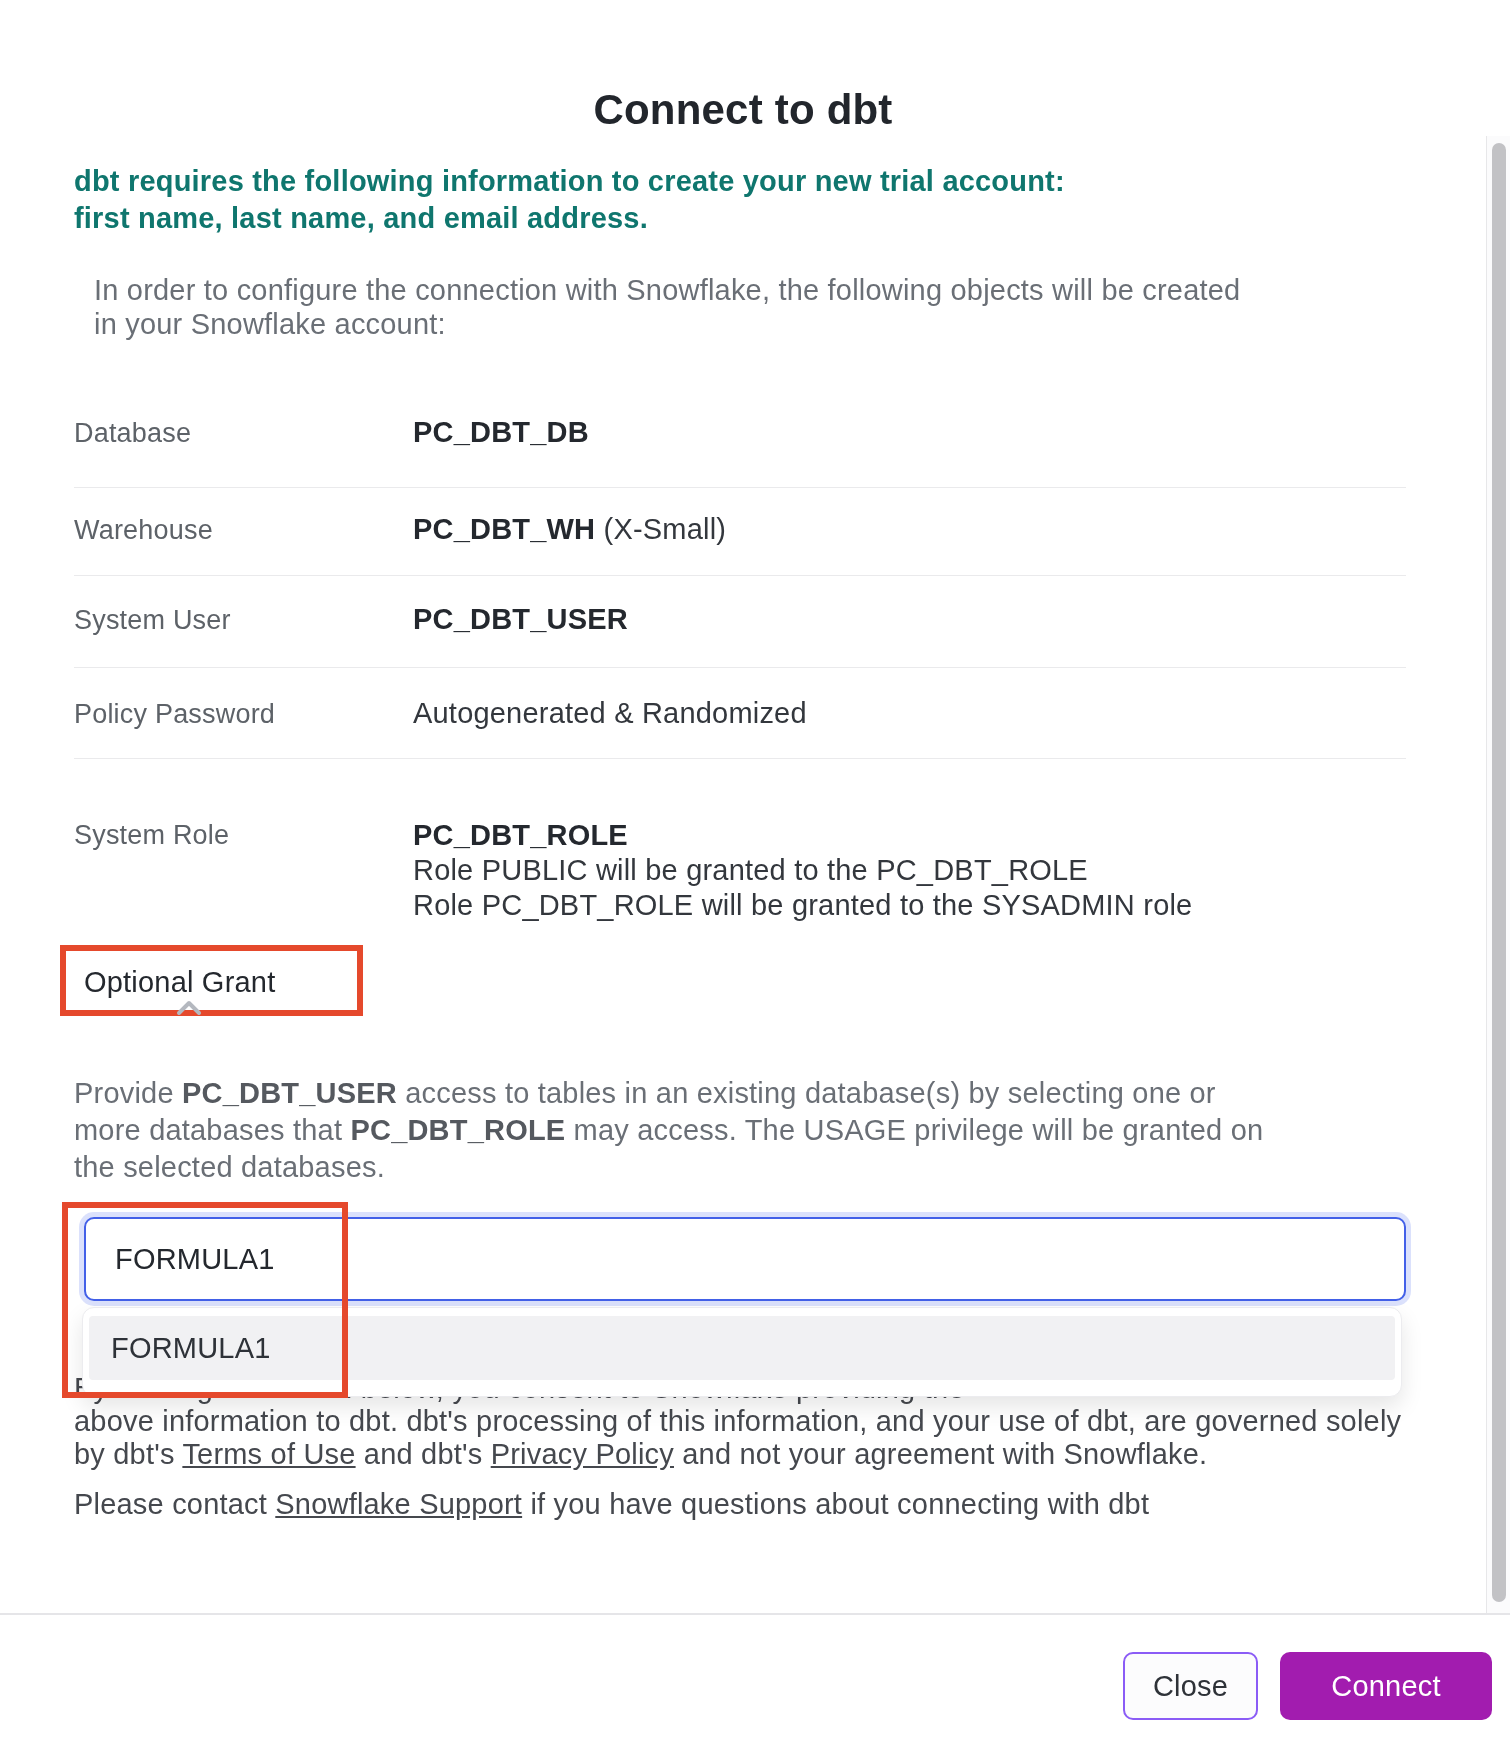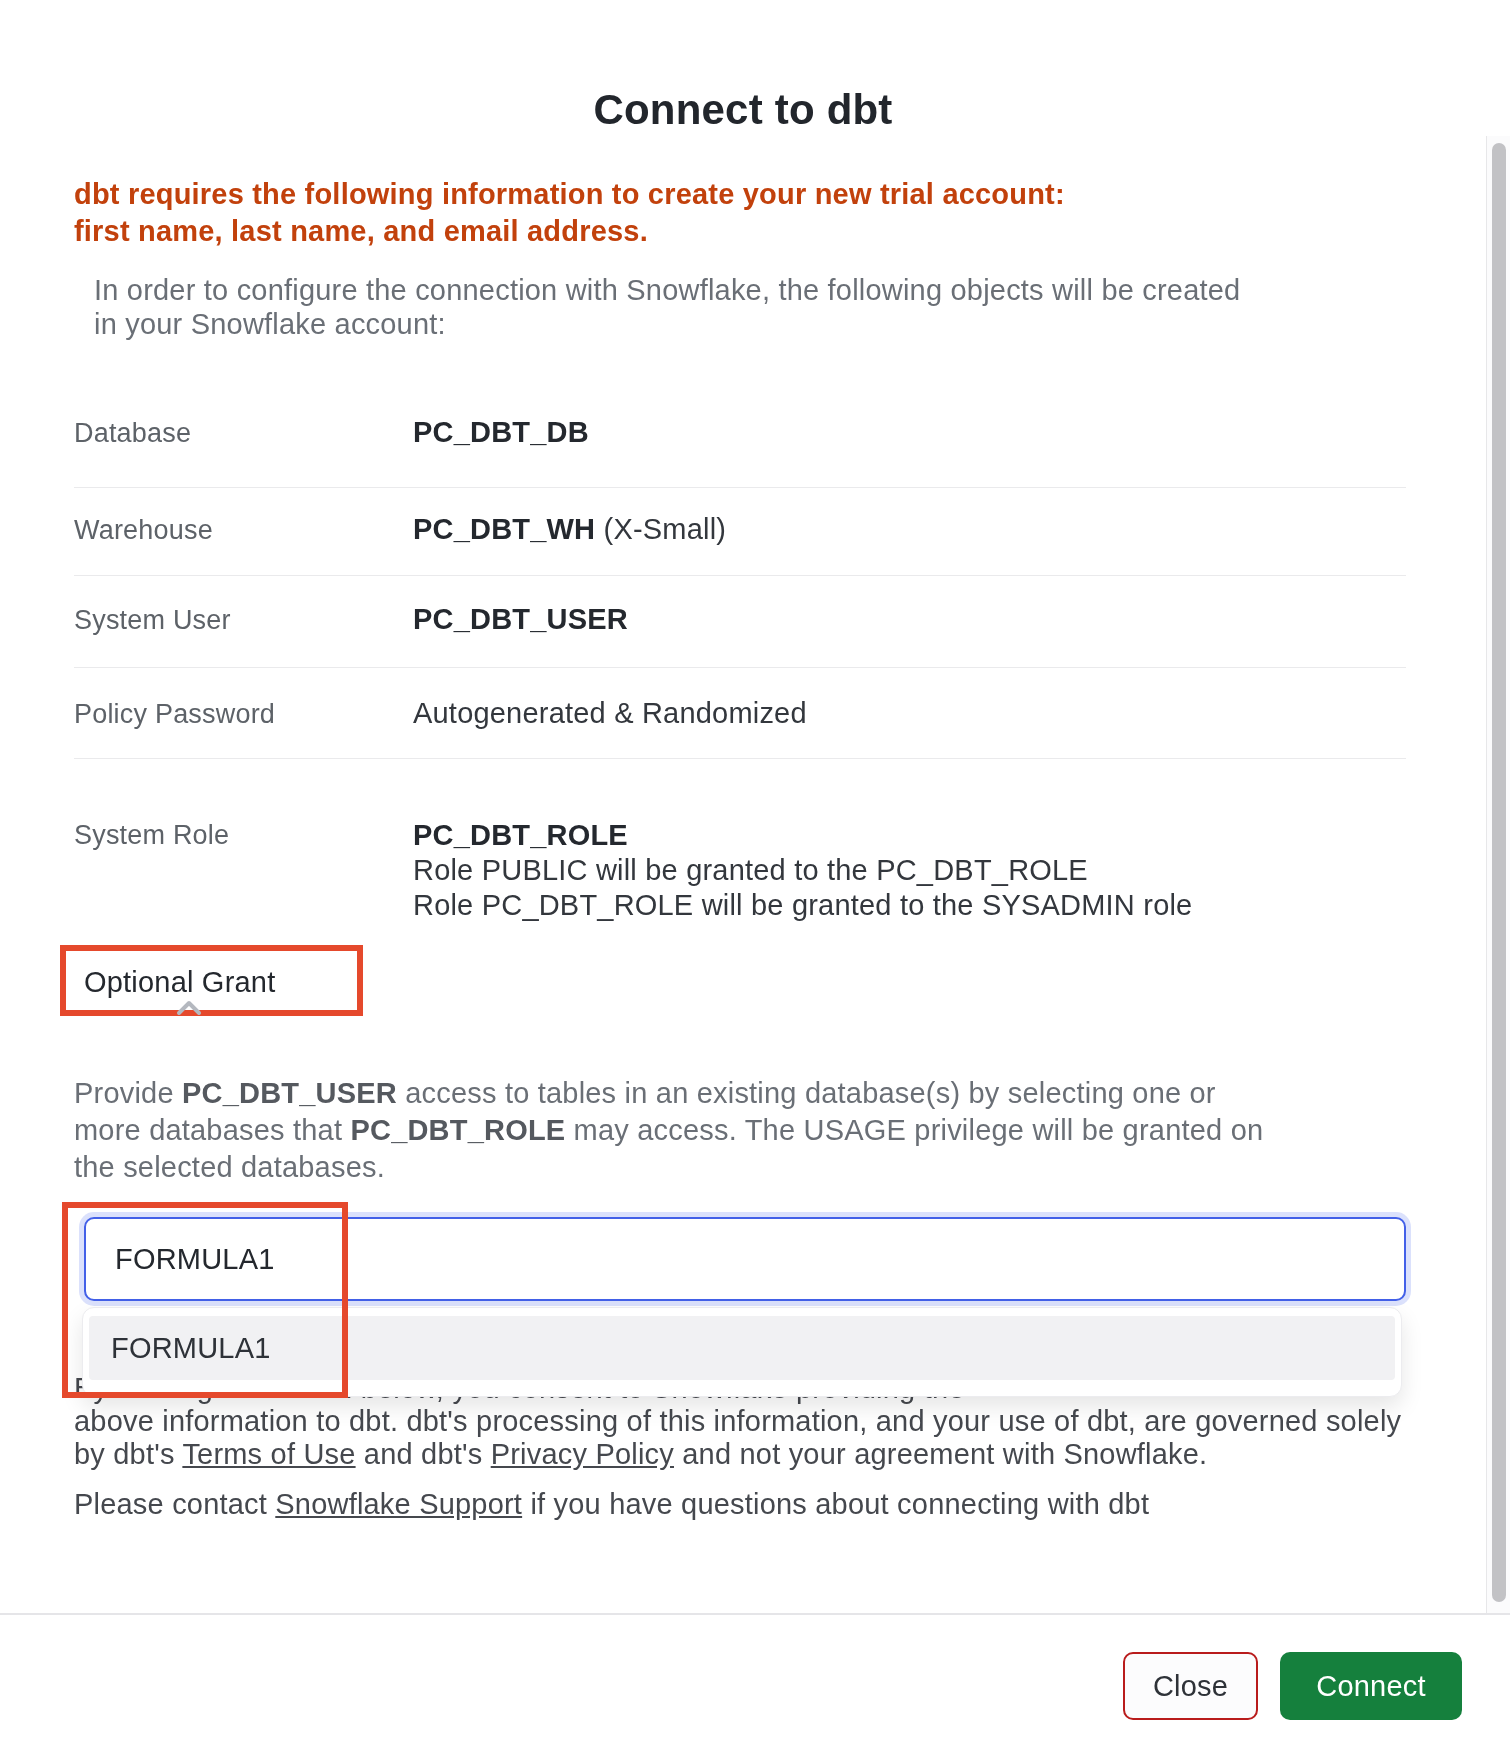--- a/index.html
+++ b/index.html
@@ -7,21 +7,21 @@
     width:1510px;height:1746px;position:relative;overflow:hidden;
     background:#ffffff;
     font-family:"Liberation Sans","DejaVu Sans",sans-serif;
     -webkit-font-smoothing:antialiased;
   }
   .abs{position:absolute;}
   .t{letter-spacing:.2px;white-space:nowrap;}
   
   .title{top:86px;left:0;width:1486px;text-align:center;font-size:42px;font-weight:bold;color:#22262c;}
   
-  .intro-bold{top:163px;left:74px;font-size:29px;font-weight:bold;color:#c2410c;line-height:37px;margin-top:13px;}
+  .intro-bold{top:163px;left:74px;font-size:29px;font-weight:bold;color:#0f766e;line-height:37px;}
   .para{left:74px;font-size:29px;color:#6a6f76;line-height:34px;}
   
   .row{left:74px;width:1332px;display:flex;font-size:29px;}
   .row .lbl{width:339px;flex:0 0 339px;color:#5d6268;font-size:27px;padding-top:2px;}
   .row .val{color:#33373d;}
   .row .vb{font-weight:bold;color:#24282e;}
   .divider{left:74px;width:1332px;height:1px;background:#eaeaec;}
   .role-lines{line-height:35px;font-size:29px;color:#33373d;}
   
   .red-box{border:6px solid #e5492c;z-index:30;background:transparent;}
@@ -45,22 +45,22 @@
   }
   
   .legal{left:74px;font-size:29px;color:#45484e;line-height:33px;z-index:10;}
   .legal a{color:#45484e;text-decoration:underline;}
   
   .footer-divider{top:1613px;left:0;width:1510px;height:2px;background:#e5e5e8;}
   .btn{
     top:1652px;height:68px;box-sizing:border-box;border-radius:10px;
     font-size:29px;display:flex;align-items:center;justify-content:center;cursor:pointer;
   }
-  .btn-close{left:1123px;width:135px;background:#fcfcfd;border:2px solid #b91c1c;color:#2e3238;}
-  .btn-connect{left:1280px;width:182px;background:#15803d;border:none;color:#ffffff;}
+  .btn-close{left:1123px;width:135px;background:#fcfcfd;border:2px solid #8b5cf6;color:#2e3238;}
+  .btn-connect{left:1280px;width:212px;background:#a21caf;border:none;color:#ffffff;}
   
   .scroll-track{left:1486px;top:136px;width:24px;height:1477px;background:#fbfbfc;border-left:1px solid #e7e7e9;}
   .scroll-thumb{left:1492px;top:143px;width:14px;height:1459px;background:#c2c2c5;border-radius:7px;}
 </style>
 </head>
 <body>
 
 <div class="abs title t">Connect to dbt</div>
 
 <div class="abs intro-bold">

